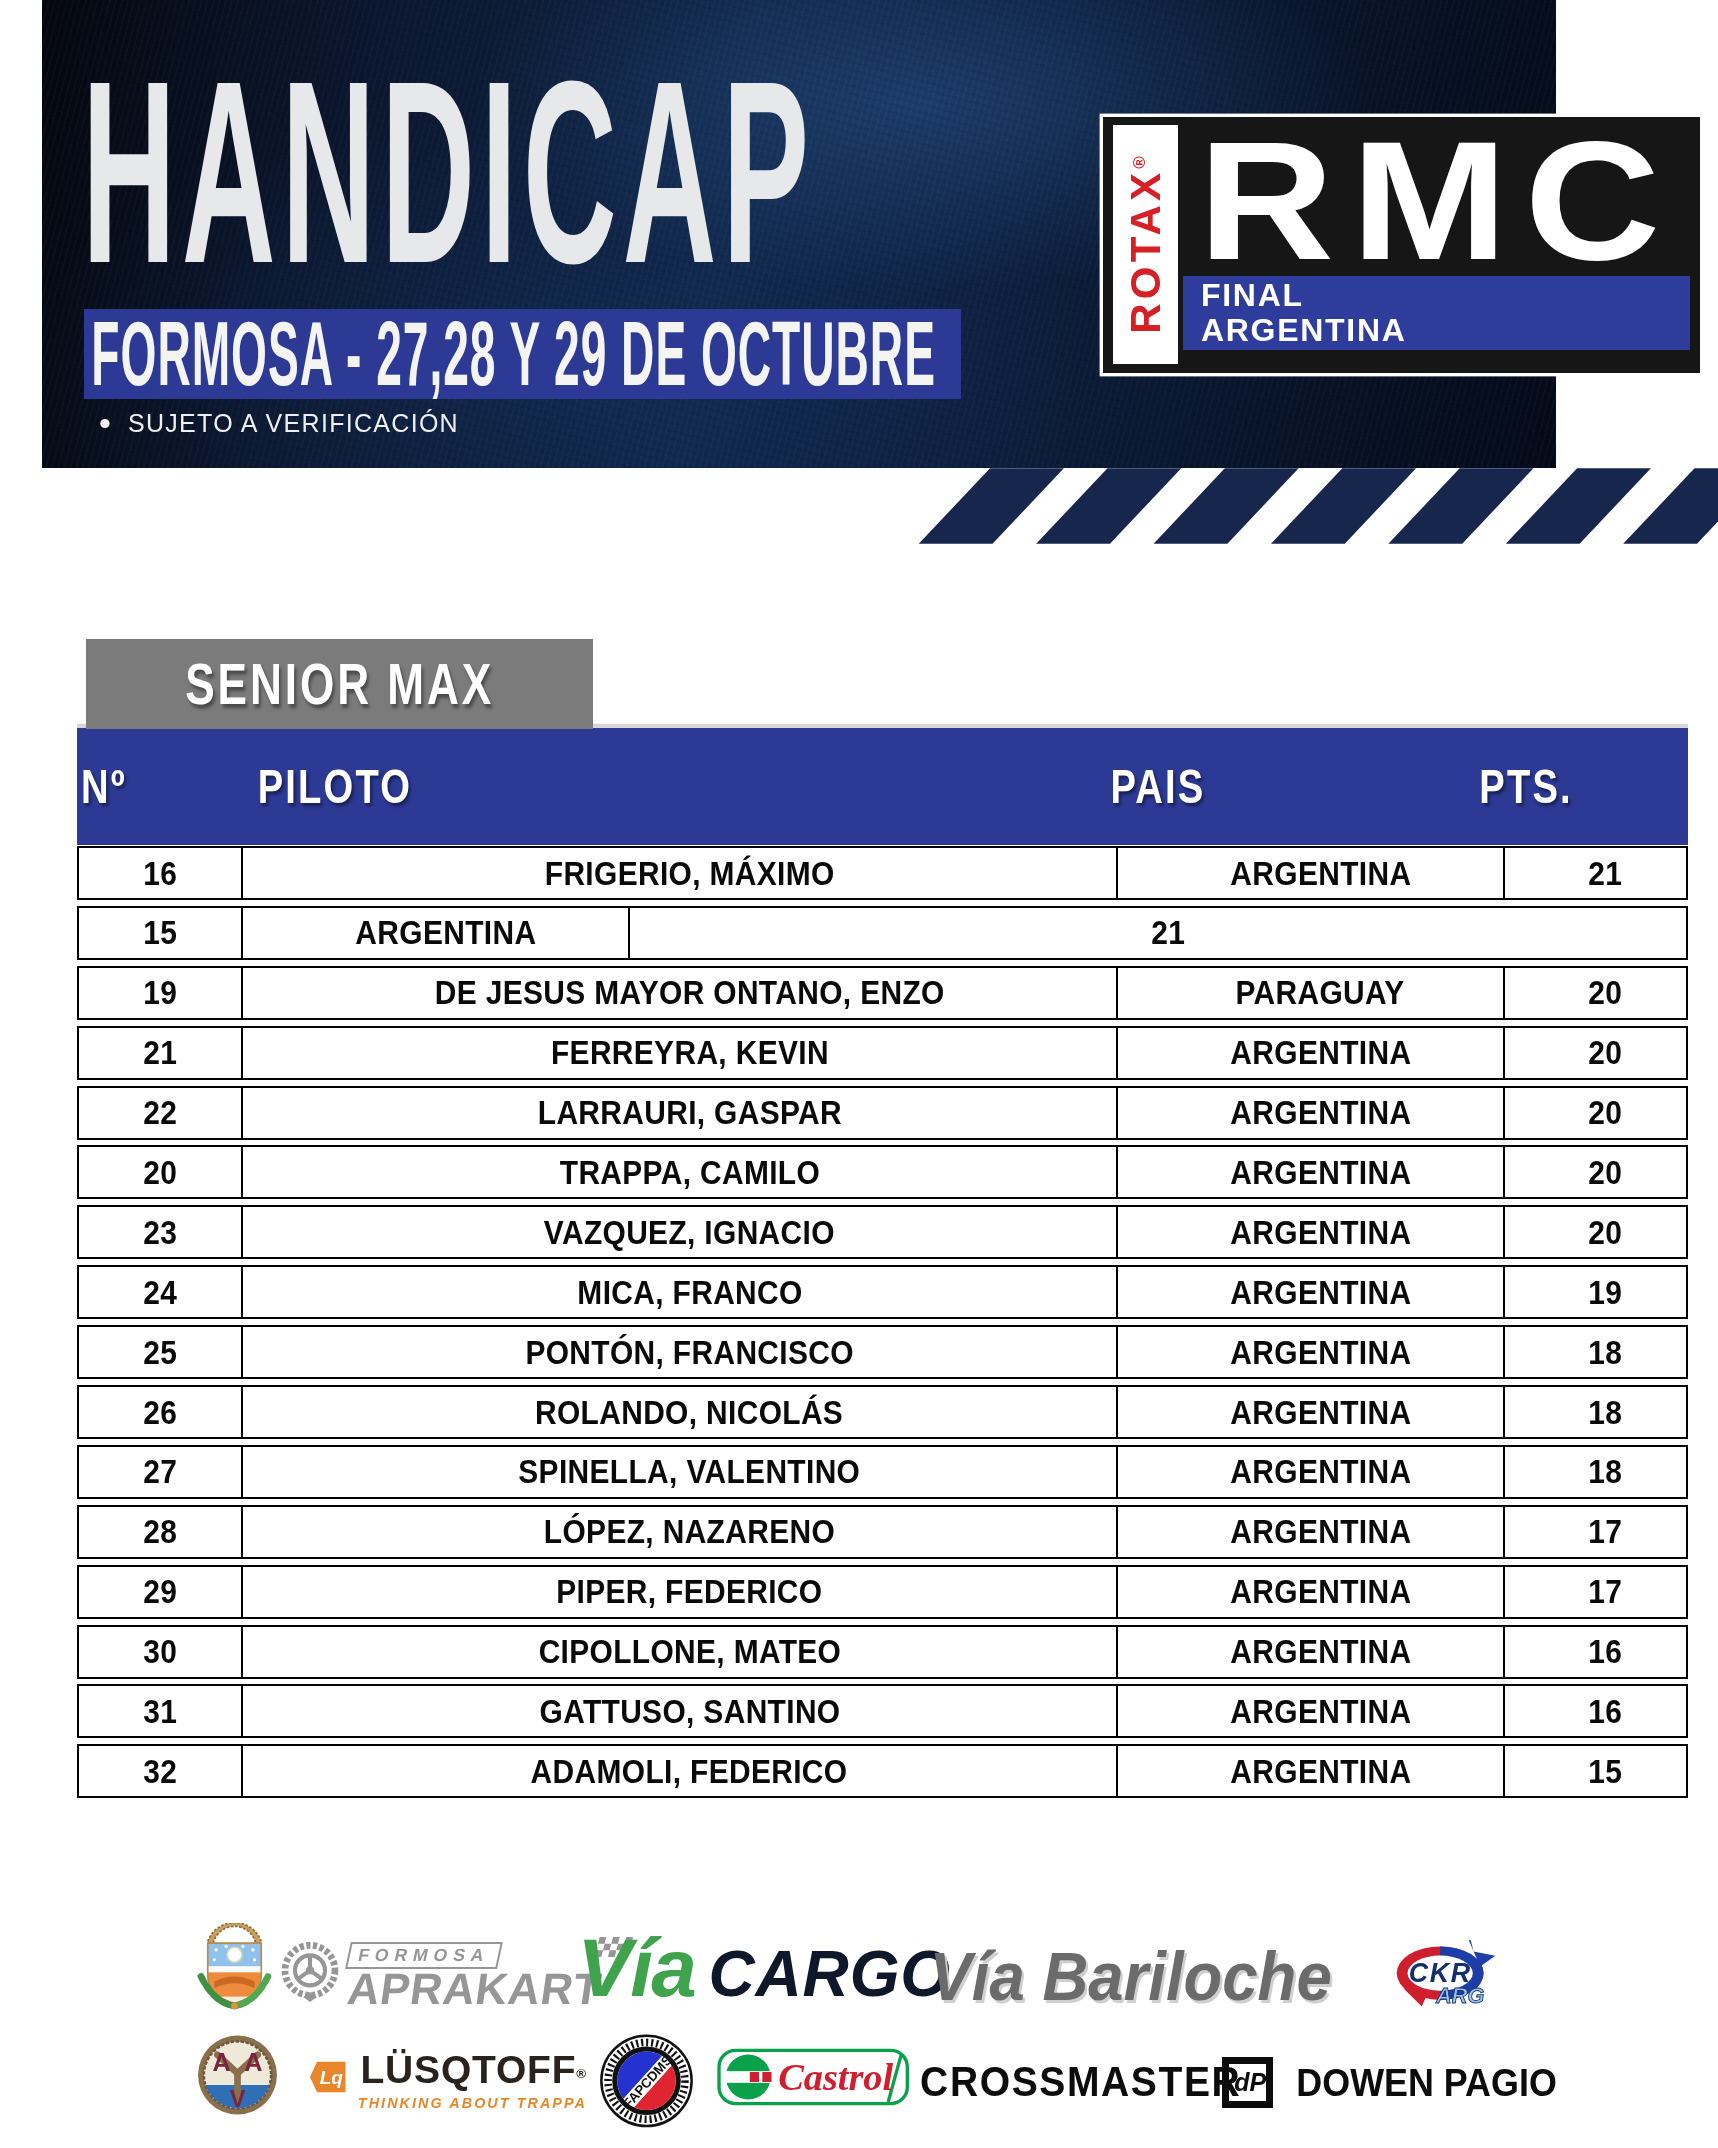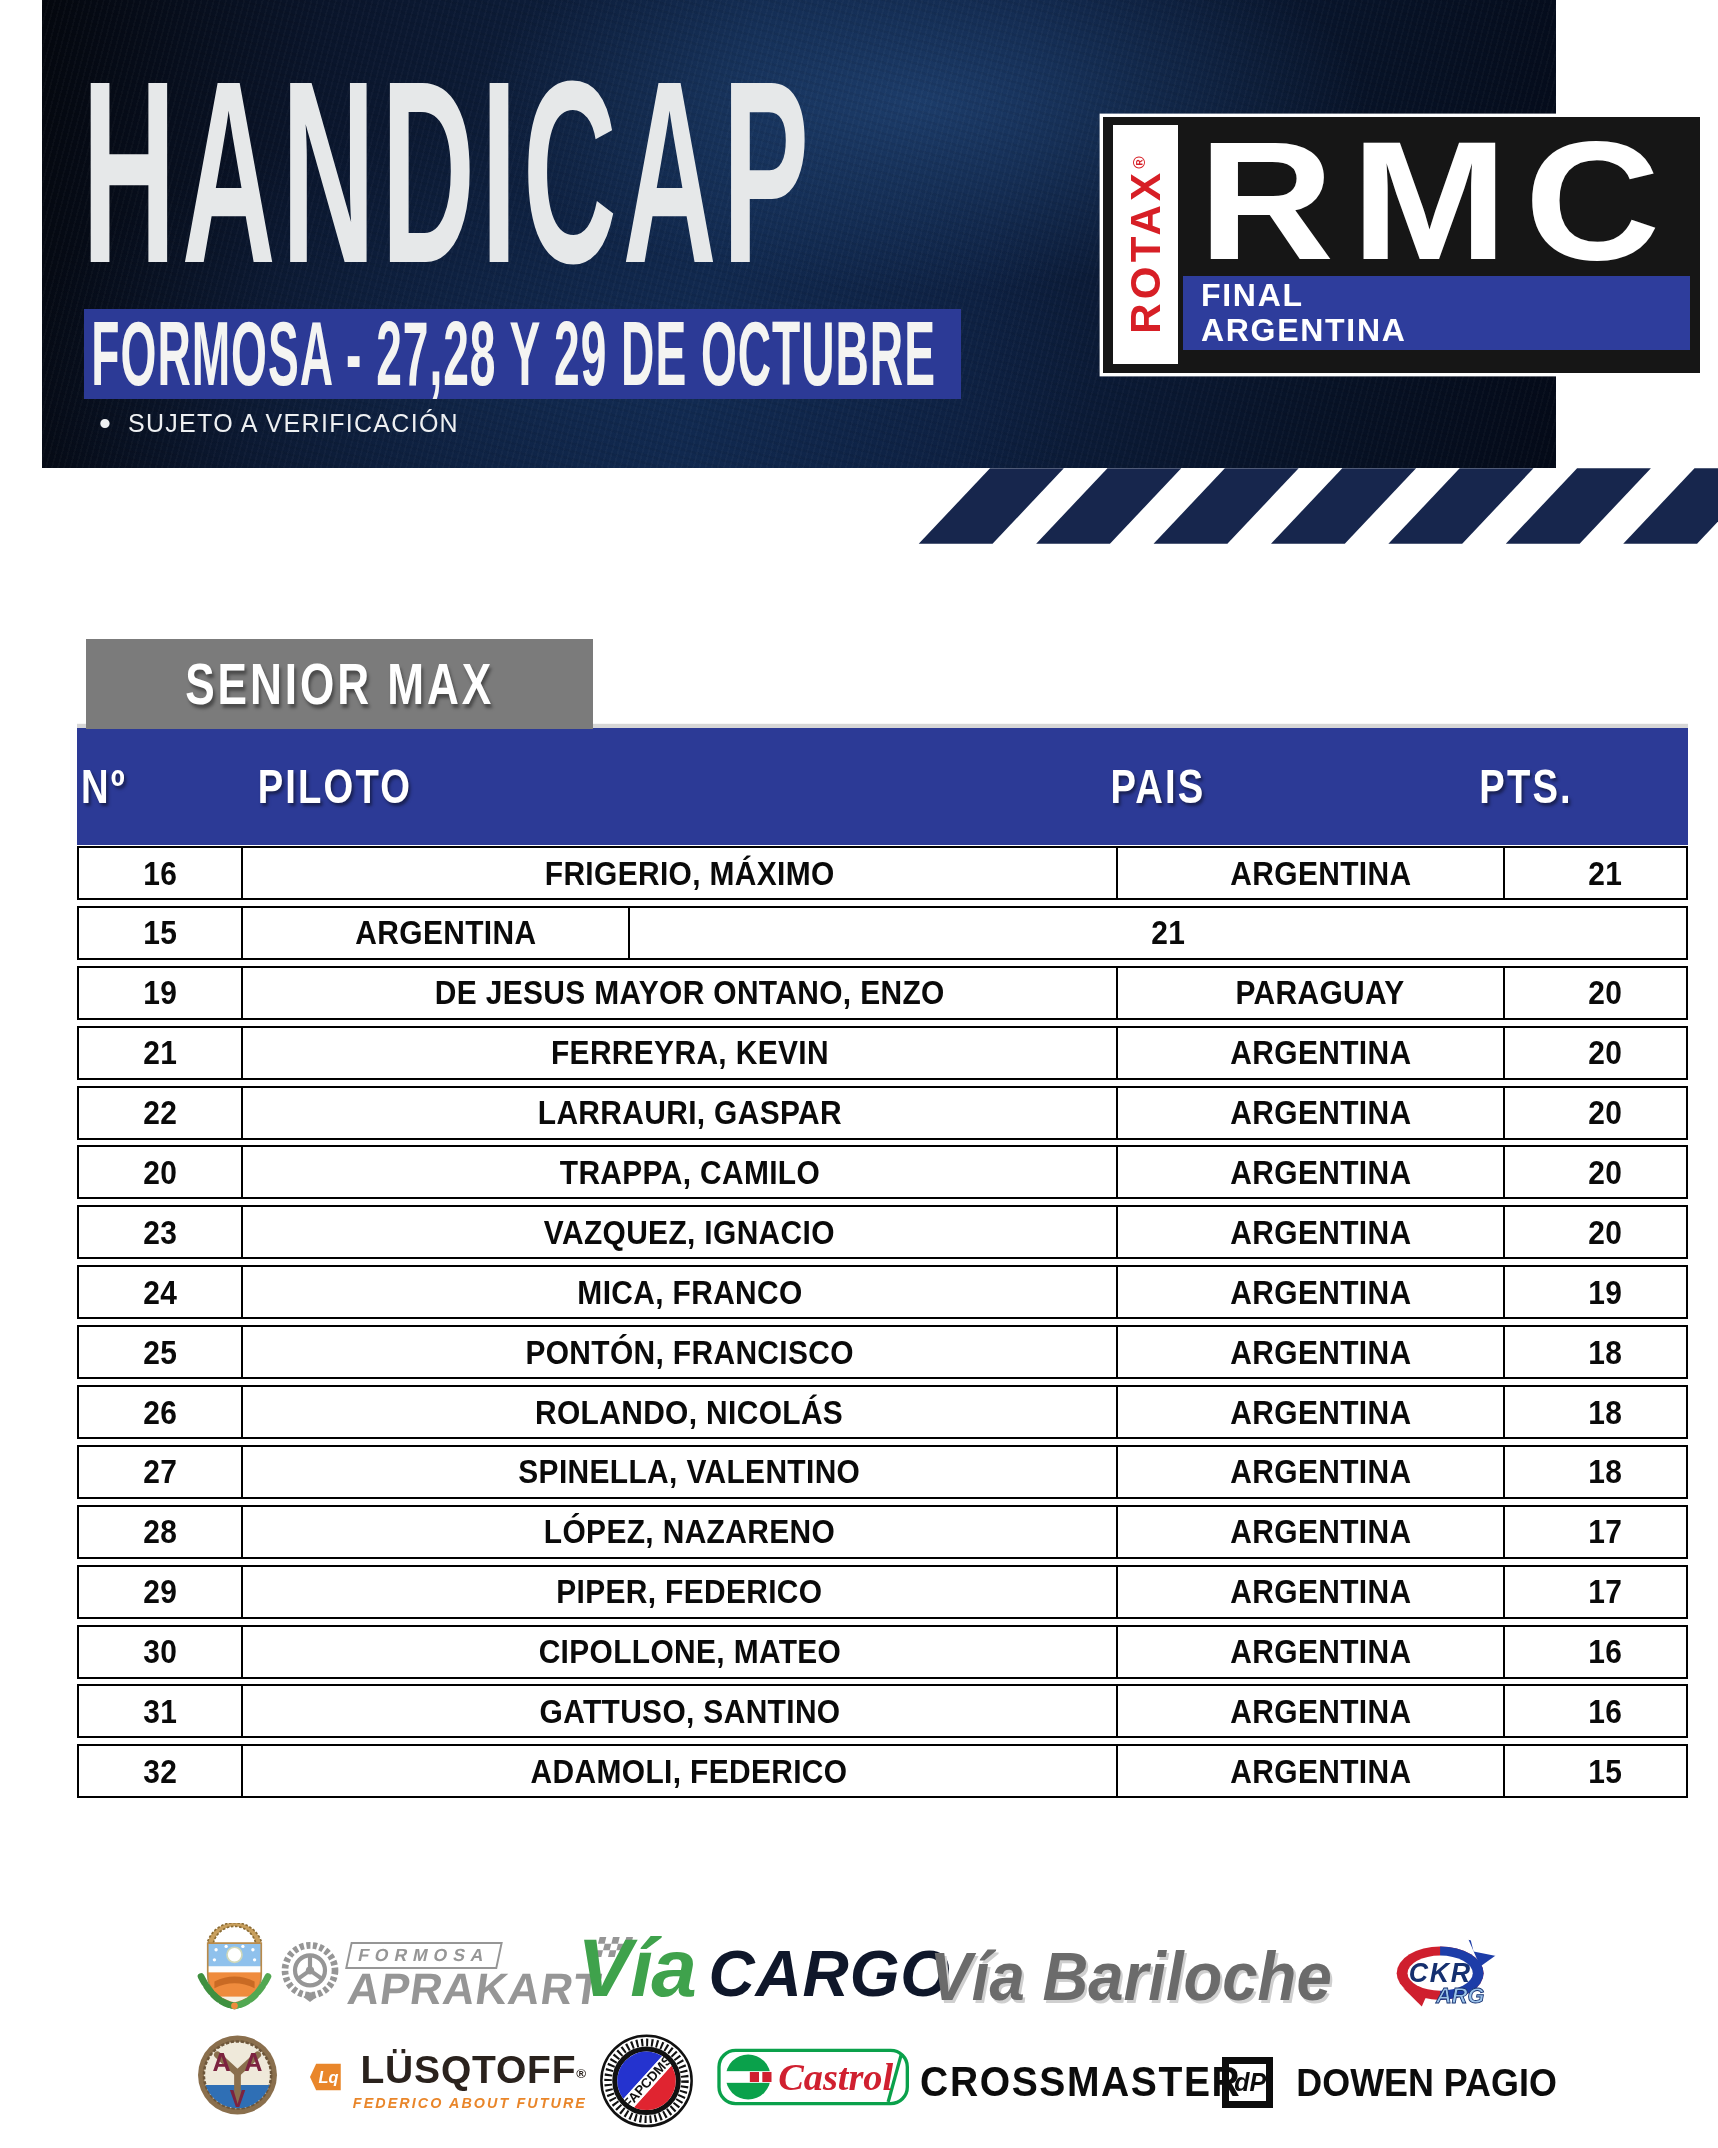--- a/index.html
+++ b/index.html
@@ -531,21 +531,21 @@
 
   <div class="sp sp-lusqtoff">
     <svg width="54" height="54" viewBox="0 0 64 64">
       <polygon points="12,6 60,6 60,58 12,58 0,32" fill="#e9862a"></polygon>
       <text x="36" y="44" text-anchor="middle" font-family="Liberation Sans, sans-serif" font-size="32" font-weight="800" font-style="italic" fill="#ffffff">Lq</text>
     </svg>
     <div class="lq-col">
       <div>
         <span class="lq-name">LÜSQTOFF</span><span class="lq-name lq-reg">®</span>
       </div>
-      <span class="lq-tag">FEDERICO ABOUT FUTURE</span>
+      <span class="lq-tag">THINKING ABOUT TRAPPA</span>
     </div>
   </div>
 
   <div class="sp sp-fapcdms">
     <svg width="97" height="102" viewBox="0 0 116 122">
       <circle cx="58" cy="62" r="54" fill="#ffffff" stroke="#111" stroke-width="3"></circle>
       <circle cx="58" cy="62" r="46" fill="none" stroke="#111" stroke-width="9" stroke-dasharray="2.5 3.5"></circle>
       <circle cx="58" cy="62" r="38" fill="#ffffff" stroke="#111" stroke-width="6"></circle>
       <clipPath id="fcClip">
           <circle cx="58" cy="62" r="35"></circle>

